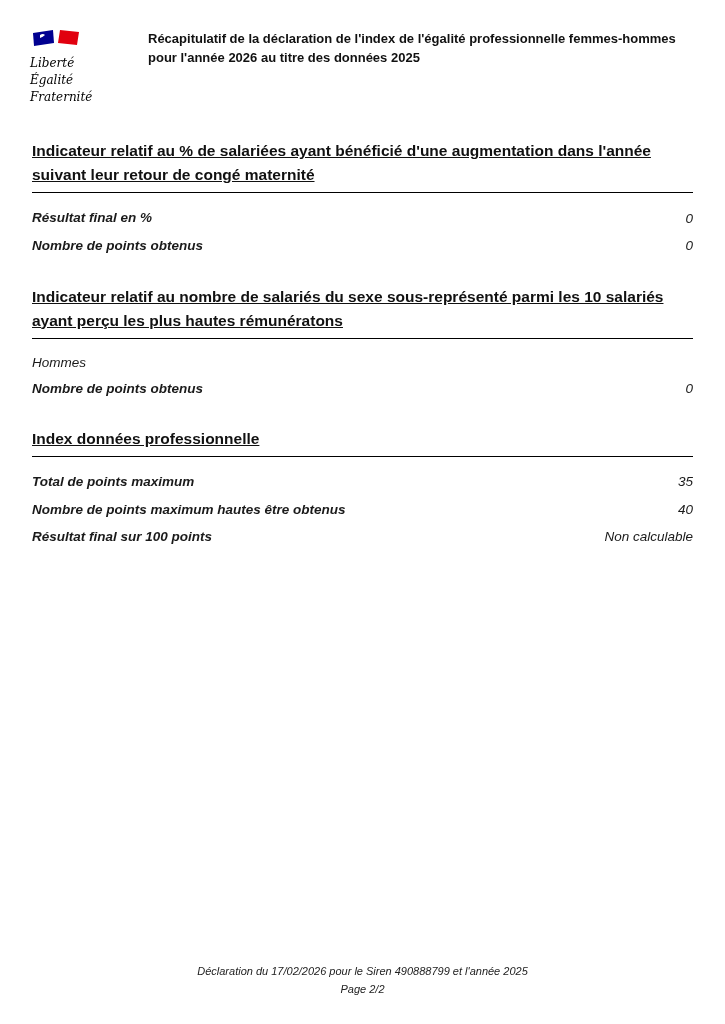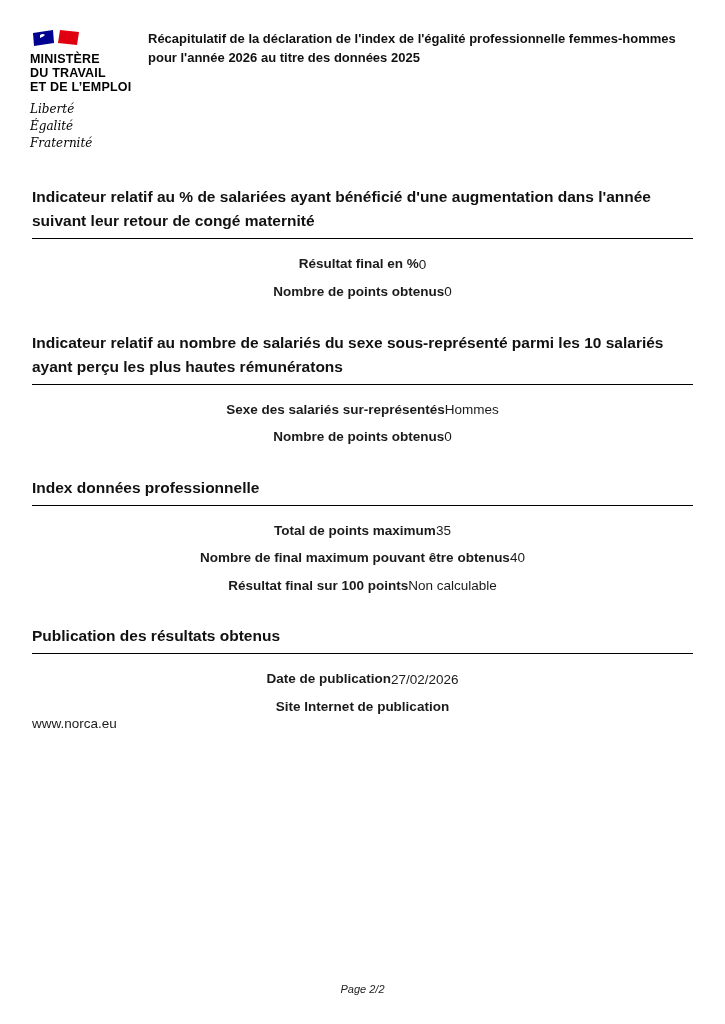--- a/index.html
+++ b/index.html
@@ -27,26 +27,27 @@
   }
   .doc-title {
     font-size: 13px; font-weight: bold; line-height: 1.45;
     margin-left: 6px; max-width: 562px; color: #111; margin-top: 2px;
   }
   .main { padding: 0 32px; }
   .section { margin-top: 30px; }
   .section.first { margin-top: 34px; }
   .section-heading {
     font-size: 15.5px; font-weight: bold; line-height: 1.55;
-    padding-bottom: 5px; border-bottom: 1.6px solid #000; color: #111;
+    padding-bottom: 5px; border-bottom: 1.6px solid #000; color: #111; text-decoration: underline;
   }
   .rows { margin-top: 16px; }
   .row {
-    display: flex; justify-content: center; align-items: center;
+    display: flex; justify-content: space-between; align-items: center;
     margin-bottom: 10px;
+    font-style: italic;
   }
   .row-label { font-size: 13.5px; font-weight: bold; max-width: 360px; line-height: 1.3; }
   .row-value { font-size: 13.5px; font-weight: normal; text-align: right; white-space: nowrap; }
   .website { font-size: 13.5px; margin-top: 1px; }
   .footer {
     position: absolute; left: 0; right: 0; bottom: 26px;
     text-align: center; font-style: italic; font-size: 11px;
     line-height: 1.65; color: #222;
   }
 </style>
@@ -55,23 +56,20 @@
 
 <div class="page">
 
   <div class="header">
     <div class="logo">
       <svg class="flag" width="56" height="20" viewBox="0 0 56 20">
         <polygon points="3,5 23,2 24,15 4,18" fill="#000091"></polygon>
         <polygon points="30,2 49,4 47,17 28,15" fill="#E1000F"></polygon>
         <path d="M10,7 q3,-2 5,0 q-2,2 -5,3 z" fill="#ffffff"></path>
       </svg>
-      <div class="ministry">MINISTÈRE
-DU TRAVAIL
-ET DE L’EMPLOI</div>
       <div class="motto">Liberté
 Égalité
 Fraternité</div>
     </div>
     <div class="doc-title">Récapitulatif de la déclaration de l'index de l'égalité professionnelle femmes-hommes pour l'année 2026 au titre des données 2025</div>
   </div>
 
   <div class="main">
 
     <div class="section first">
@@ -85,62 +83,48 @@
           <div class="row-label">Nombre de points obtenus</div>
           <div class="row-value">0</div>
         </div>
       </div>
     </div>
 
     <div class="section">
       <div class="section-heading">Indicateur relatif au nombre de salariés du sexe sous-représenté parmi les 10 salariés ayant perçu les plus hautes rémunératons</div>
       <div class="rows">
         <div class="row">
-          <div class="row-label">Sexe des salariés sur-représentés</div>
           <div class="row-value">Hommes</div>
         </div>
         <div class="row">
           <div class="row-label">Nombre de points obtenus</div>
           <div class="row-value">0</div>
         </div>
       </div>
     </div>
 
     <div class="section">
       <div class="section-heading">Index données professionnelle</div>
       <div class="rows">
         <div class="row">
           <div class="row-label">Total de points maximum</div>
           <div class="row-value">35</div>
         </div>
         <div class="row">
-          <div class="row-label">Nombre de final maximum pouvant être obtenus</div>
+          <div class="row-label">Nombre de points maximum hautes être obtenus</div>
           <div class="row-value">40</div>
         </div>
         <div class="row">
           <div class="row-label">Résultat final sur 100 points</div>
           <div class="row-value">Non calculable</div>
         </div>
       </div>
     </div>
 
-    <div class="section">
-      <div class="section-heading">Publication des résultats obtenus</div>
-      <div class="rows">
-        <div class="row">
-          <div class="row-label">Date de publication</div>
-          <div class="row-value">27/02/2026</div>
-        </div>
-        <div class="row" style="margin-bottom:0;">
-          <div class="row-label">Site Internet de publication</div>
-          <div class="row-value"></div>
-        </div>
-        <div class="website">www.norca.eu</div>
-      </div>
-    </div>
 
   </div>
 
   <div class="footer">
+    <div>Déclaration du 17/02/2026 pour le Siren 490888799 et l'année 2025</div>
     <div>Page 2/2</div>
   </div>
 
 </div>
 
 </body></html>

